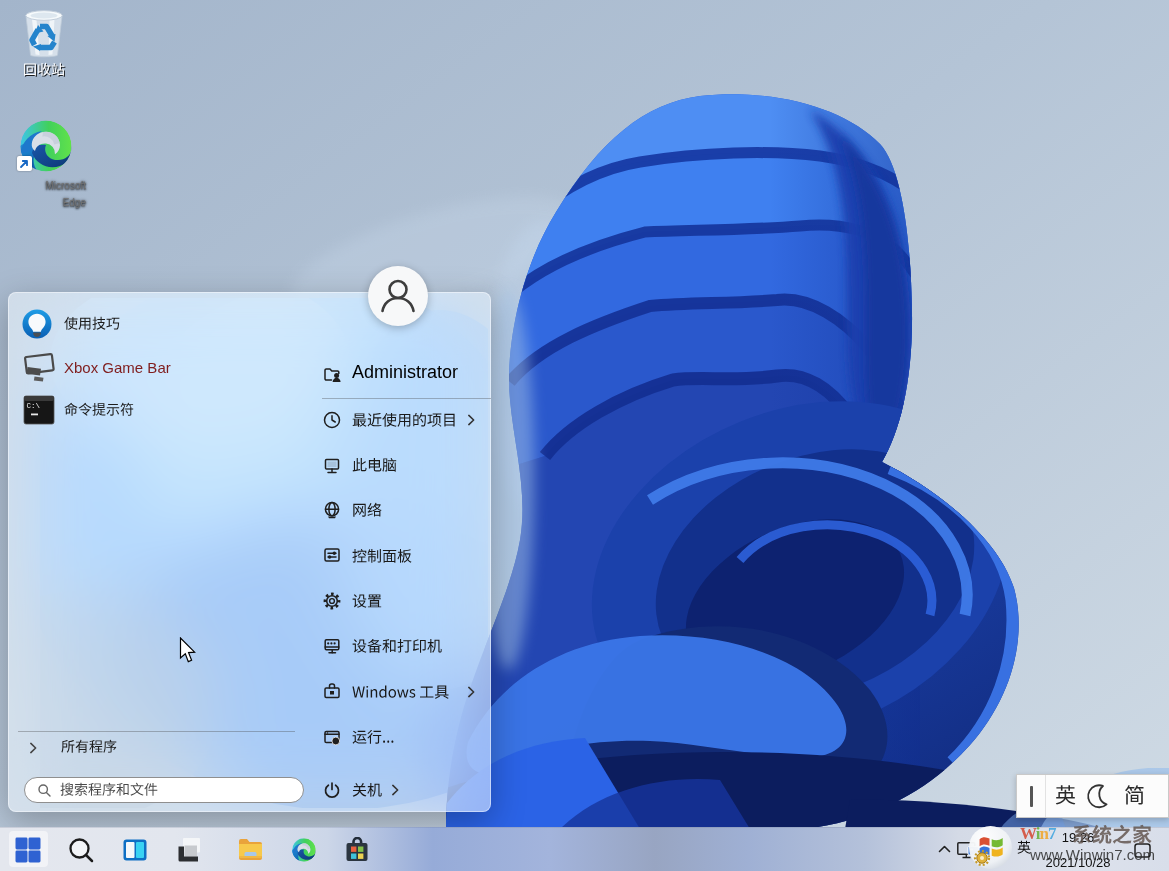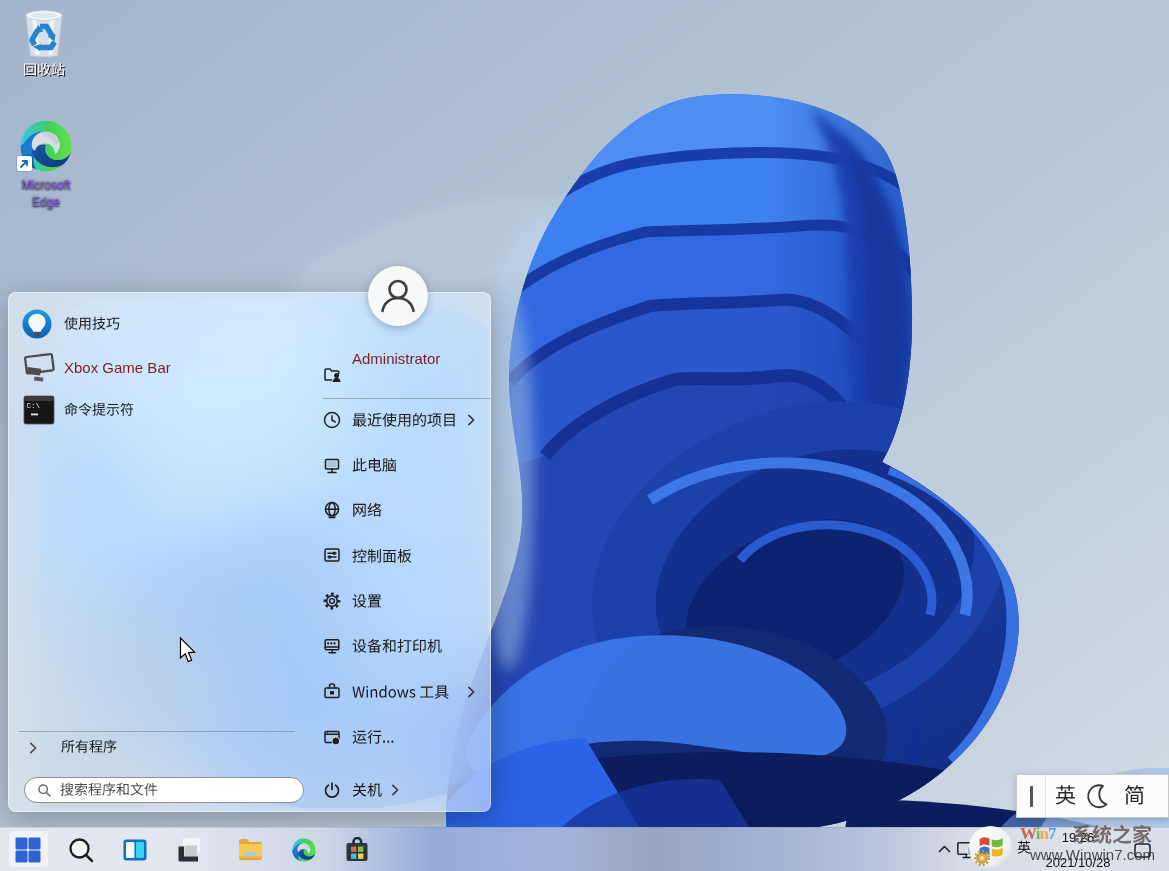--- a/index.html
+++ b/index.html
@@ -1,16 +1,16 @@
 <!DOCTYPE html>
 <html><head><meta charset="utf-8"><style>
 *{margin:0;padding:0;box-sizing:border-box}
 body{width:1169px;height:871px;overflow:hidden;position:relative;font-family:"Liberation Sans",sans-serif;-webkit-font-smoothing:antialiased}
 .abs{position:absolute}
-.lbl{color:#8b5cf6;font-size:12px;text-align:center;text-shadow:0 1px 2px rgba(0,0,0,0.9),0 0 3px rgba(0,0,0,0.6)}
+.lbl{color:#737373;font-size:10px;text-align:right;text-shadow:0 1px 2px rgba(0,0,0,0.9),0 0 3px rgba(0,0,0,0.6)}
 
 </style></head><body>
 <svg width="1169" height="871" viewBox="0 0 1169 871" style="position:absolute;left:0;top:0" preserveAspectRatio="none">
 <defs>
 <linearGradient id="bg" x1="0" y1="0" x2="1" y2="1">
  <stop offset="0" stop-color="#a3b5cb"></stop>
         <stop offset="0.45" stop-color="#b4c4d6"></stop>
         <stop offset="1" stop-color="#d0dbe5"></stop>
 </linearGradient>
 <linearGradient id="body" x1="0.25" y1="0" x2="0.7" y2="1">
@@ -208,21 +208,21 @@
 <circle cx="30" cy="23.5" r="8.5"></circle>
 <path d="M14.5 45 c1.5-8 7.5-13 15.5-13 c8 0 14 5 15.5 13" stroke-linecap="round"></path>
 </svg></div>
 <div class="abs" style="left:315px;top:73px;width:18px;height:18px"><svg width="18" height="18" viewBox="0 0 18 18">
         <g fill="none" stroke="#1f1f1f" stroke-width="1.5" stroke-linecap="round" stroke-linejoin="round">
           <path d="M15.8 8.5 V7.2 a1.2 1.2 0 0 0 -1.2-1.2 H8.8 L7 4 H3.2 A1.2 1.2 0 0 0 2 5.2 V13.8 A1.2 1.2 0 0 0 3.2 15 H8.5"></path>
         </g>
         <circle cx="13.6" cy="10.4" r="2.5" fill="#1f1f1f"></circle>
         <path d="M9.6 17 c0.2-2.7 1.9-4.3 4-4.3 c2.1 0 3.8 1.6 4 4.3 Z" fill="#1f1f1f"></path>
       </svg></div>
-<div class="abs" style="left:344px;top:58px;font-size:15px;color:#7f1d1d">Administrator</div>
+<div class="abs" style="left:344px;top:70px;font-size:18px;color:#000000">Administrator</div>
 <div class="abs" style="left:315px;top:119px;width:18px;height:18px"><svg width="18" height="18" viewBox="0 0 18 18">
         <g fill="none" stroke="#1f1f1f" stroke-width="1.5" stroke-linecap="round" stroke-linejoin="round">
           <circle cx="9" cy="9" r="7.5"></circle>
           <path d="M9 4.8 V9 L12.2 11"></path>
         </g>
       </svg></div>
 <div class="abs" style="left:344px;top:120px">
       <svg width="105.0" height="17.1" viewBox="0 0 105.0 17.1" style="display:block;overflow:visible;">
         <path d="M3.7 -9.5H11.3V-8.5H3.7ZM3.7 -11.3H11.3V-10.3H3.7ZM2.6 -12.1V-7.7H12.4V-12.1ZM5.9 -5.9V-4.9H3.2V-5.9ZM0.7 -0.6 0.8 0.4 5.9 -0.3V1.2H7V-0.4L7.8 -0.5V-1.4L7 -1.3V-5.9H14.2V-6.8H0.7V-5.9H2.2V-0.8ZM7.6 -5V-4H8.5L8.2 -3.9C8.7 -2.8 9.3 -1.9 10.1 -1.1C9.2 -0.4 8.3 0 7.4 0.3C7.6 0.5 7.8 0.9 7.9 1.2C8.9 0.8 9.9 0.3 10.8 -0.4C11.6 0.3 12.6 0.8 13.8 1.2C13.9 0.9 14.2 0.5 14.5 0.3C13.4 0 12.4 -0.5 11.6 -1.1C12.6 -2 13.3 -3.2 13.8 -4.7L13.2 -5L12.9 -5ZM9.2 -4H12.5C12.1 -3.1 11.5 -2.4 10.8 -1.7C10.1 -2.4 9.6 -3.1 9.2 -4ZM5.9 -4V-3H3.2V-4ZM5.9 -2.1V-1.2L3.2 -0.9V-2.1Z M16.2 -11.7C17 -10.9 18 -9.8 18.5 -9.1L19.4 -9.8C18.9 -10.5 17.9 -11.5 17.1 -12.3ZM28 -12.6C26.5 -12.1 23.6 -11.8 21.2 -11.7V-8.4C21.2 -6.4 21.1 -3.8 19.8 -1.8C20 -1.7 20.5 -1.3 20.7 -1.1C21.9 -2.8 22.2 -5.2 22.3 -7.1H25.4V-1.2H26.5V-7.1H29.3V-8.2H22.4V-8.4V-10.8C24.7 -10.9 27.2 -11.2 28.9 -11.8ZM18.9 -7.2H15.8V-6.1H17.8V-1.9C17.2 -1.6 16.4 -0.9 15.6 -0.1L16.3 0.9C17.1 -0.1 17.8 -1 18.3 -1C18.7 -1 19.2 -0.4 19.8 -0.1C20.8 0.6 22.1 0.8 24 0.8C25.4 0.8 28.1 0.7 29.1 0.6C29.2 0.3 29.3 -0.3 29.5 -0.6C28 -0.4 25.8 -0.3 24 -0.3C22.3 -0.3 21 -0.4 20 -1C19.5 -1.3 19.2 -1.6 18.9 -1.8Z M39 -12.5V-10.9H34.8V-9.9H39V-8.4H35.2V-4.3H38.9C38.8 -3.4 38.6 -2.7 38.1 -2C37.3 -2.5 36.7 -3.2 36.2 -4L35.2 -3.7C35.8 -2.7 36.5 -1.9 37.4 -1.2C36.7 -0.6 35.7 -0.1 34.3 0.3C34.5 0.6 34.8 1 35 1.2C36.5 0.8 37.6 0.1 38.4 -0.6C39.9 0.3 41.8 0.9 43.9 1.2C44.1 0.9 44.3 0.5 44.6 0.2C42.4 -0 40.5 -0.6 39 -1.4C39.6 -2.3 39.9 -3.2 40 -4.3H43.9V-8.4H40.1V-9.9H44.4V-10.9H40.1V-12.5ZM36.3 -7.5H39V-5.9L39 -5.2H36.3ZM40.1 -7.5H42.9V-5.2H40.1L40.1 -5.9ZM34.2 -12.6C33.3 -10.3 31.8 -8.1 30.3 -6.7C30.5 -6.4 30.8 -5.8 30.9 -5.6C31.5 -6.1 32.1 -6.8 32.6 -7.5V1.3H33.7V-9.2C34.3 -10.2 34.8 -11.2 35.2 -12.3Z M47.3 -11.5V-6.1C47.3 -4 47.1 -1.3 45.5 0.5C45.7 0.7 46.2 1.1 46.4 1.3C47.5 0 48 -1.7 48.2 -3.4H52V1.1H53.1V-3.4H57.2V-0.3C57.2 -0.1 57.1 0 56.8 0C56.5 0.1 55.5 0.1 54.4 0C54.6 0.3 54.8 0.8 54.8 1.1C56.2 1.1 57.1 1.1 57.6 0.9C58.1 0.8 58.3 0.4 58.3 -0.3V-11.5ZM48.4 -10.5H52V-8.1H48.4ZM57.2 -10.5V-8.1H53.1V-10.5ZM48.4 -7H52V-4.5H48.3C48.4 -5 48.4 -5.6 48.4 -6.1ZM57.2 -7V-4.5H53.1V-7Z M68.3 -6.3C69.1 -5.2 70.1 -3.8 70.6 -2.8L71.5 -3.4C71 -4.3 70 -5.8 69.2 -6.8ZM63.6 -12.6C63.5 -11.9 63.2 -10.9 63 -10.2H61.3V0.8H62.3V-0.4H66.5V-10.2H64C64.3 -10.8 64.6 -11.7 64.8 -12.4ZM62.3 -9.2H65.5V-6H62.3ZM62.3 -1.4V-5H65.5V-1.4ZM69 -12.7C68.5 -10.6 67.7 -8.5 66.6 -7.2C66.9 -7 67.4 -6.7 67.6 -6.5C68.1 -7.3 68.6 -8.2 69 -9.2H72.8C72.7 -3.2 72.4 -0.9 71.9 -0.4C71.8 -0.1 71.6 -0.1 71.3 -0.1C71 -0.1 70 -0.1 69.1 -0.2C69.3 0.1 69.4 0.6 69.4 0.9C70.3 0.9 71.2 1 71.7 0.9C72.2 0.9 72.5 0.7 72.9 0.3C73.5 -0.4 73.7 -2.8 73.9 -9.7C73.9 -9.8 73.9 -10.2 73.9 -10.2H69.4C69.6 -10.9 69.9 -11.7 70 -12.4Z M84.3 -7.5V-4.3C84.3 -2.8 83.9 -0.8 79.8 0.3C80 0.5 80.4 0.9 80.5 1.2C84.7 -0.2 85.4 -2.4 85.4 -4.3V-7.5ZM85.3 -1.4C86.5 -0.6 88 0.5 88.7 1.2L89.4 0.4C88.7 -0.3 87.2 -1.3 86 -2.1ZM75.4 -2.8 75.7 -1.6C77.1 -2.1 78.9 -2.7 80.7 -3.3L80.5 -4.3L78.7 -3.7V-9.8H80.4V-10.8H75.7V-9.8H77.6V-3.4ZM81.3 -9.4V-2.3H82.3V-8.3H87.2V-2.3H88.4V-9.4H84.8C85 -9.8 85.3 -10.4 85.5 -10.9H89.4V-11.9H80.7V-10.9H84.2C84 -10.4 83.9 -9.8 83.7 -9.4Z M93.5 -7H101.4V-4.6H93.5ZM93.5 -8.1V-10.6H101.4V-8.1ZM93.5 -3.5H101.4V-1H93.5ZM92.4 -11.7V1.1H93.5V0.1H101.4V1.1H102.6V-11.7Z" fill="#1a1a1a" transform="translate(0,13.5)"></path>
       </svg>

